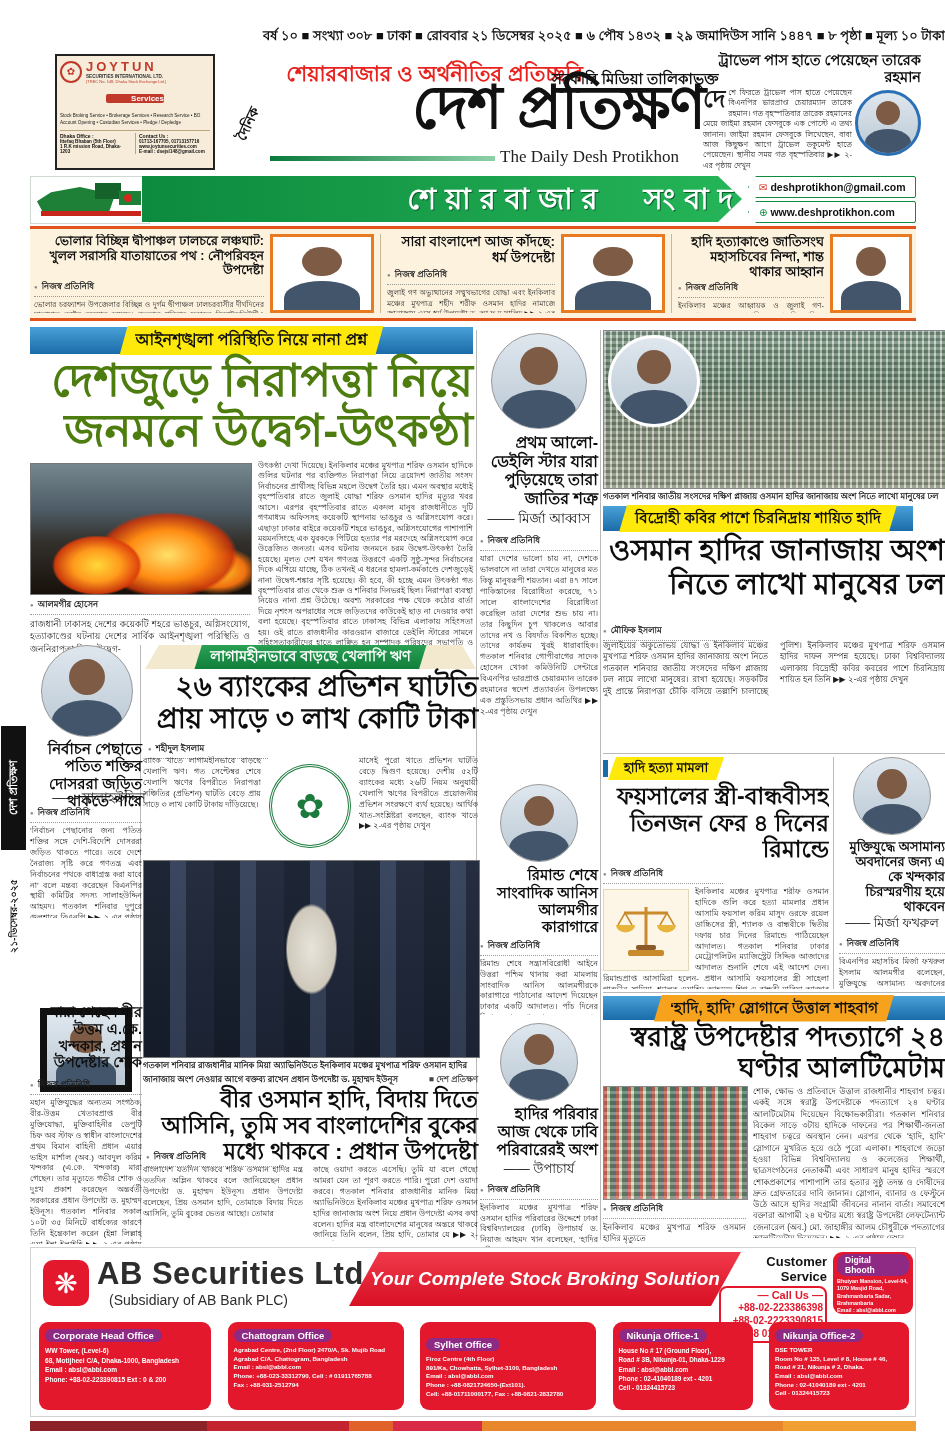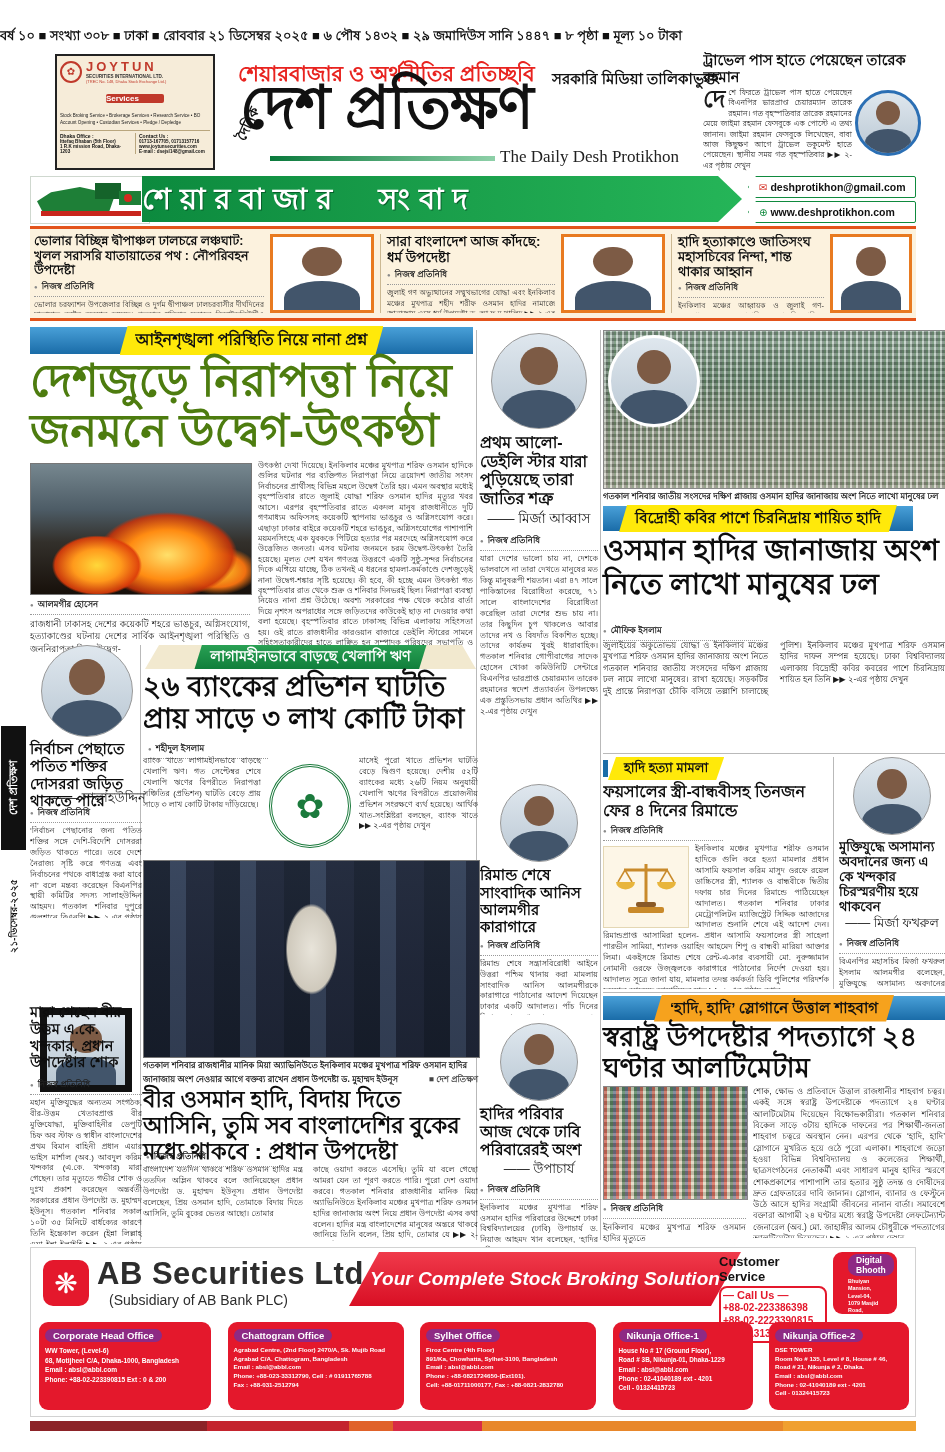--- a/index.html
+++ b/index.html
@@ -1,19 +1,19 @@
 <!DOCTYPE html>
 <html><head>
 <meta charset="utf-8">
 <style>
   html,body{margin:0;padding:0;background:#fff}
   #page{position:relative;width:945px;height:1452px;background:#fff;overflow:hidden;
         font-family:"Liberation Sans","DejaVu Sans",sans-serif;color:#111}
   .abs{position:absolute}
-  .ctr{text-align:left}
+  .ctr{text-align:right}
   .jtx{text-align:justify;line-height:1.38;color:#1c1c1c;overflow:hidden}
   .hb{font-weight:bold;color:#0d0d0d;line-height:1.16}
   .brow{display:flex;align-items:center;gap:4px;font-size:8.5px;font-weight:bold;color:#222;
         border-bottom:1px dotted #999;padding-bottom:2px;margin-bottom:3px}
   .brow::before{content:"●";font-size:6px;color:#8a8a8a}
   .attrib{font-weight:normal;text-align:center}
   .portrait{background:linear-gradient(#dfe7ee,#b9c7d3);position:relative;overflow:hidden}
   .portrait::before{content:"";position:absolute;width:40%;height:40%;border-radius:50%;
         background:#7d5b45;top:14%;left:30%}
   .portrait::after{content:"";position:absolute;width:78%;height:46%;border-radius:50% 50% 0 0;
@@ -205,21 +205,21 @@
   </div>
   <div class="abs jtx" style="left:603px;top:640px;width:342px;height:110px;font-size:8.3px;column-count:2;column-gap:12px">জুলাইয়ের অকুতোভয় যোদ্ধা ও ইনকিলাব মঞ্চের মুখপাত্র শরিফ ওসমান হাদির জানাজায় অংশ নিতে গতকাল শনিবার জাতীয় সংসদের দক্ষিণ প্লাজায় ঢল নামে লাখো মানুষের। রাখা হয়েছে। সড়কটির দুই প্রান্তে নিরাপত্তা চৌকি বসিয়ে তল্লাশি চালাচ্ছে পুলিশ। ইনকিলাব মঞ্চের মুখপাত্র শরিফ ওসমান হাদির দাফন সম্পন্ন হয়েছে। ঢাকা বিশ্ববিদ্যালয় এলাকায় বিদ্রোহী কবির কবরের পাশে চিরনিদ্রায় শায়িত হন তিনি ▶▶ ২-এর পৃষ্ঠায় দেখুন</div>
 
   <div class="abs hline" style="left:603px;top:753px;width:342px"></div>
 
   <div class="abs" style="left:603px;top:757px;width:226px;height:232px;overflow:hidden">
     <div style="display:flex;align-items:center;gap:0">
       <span style="width:5px;height:17px;background:#1a6ca8"></span>
       <span class="kpill yellow" style="font-size:13px">হাদি হত্যা মামলা</span>
     </div>
-    <div class="hb ctr" style="font-size:16px;margin-top:3px">ফয়সালের স্ত্রী-বান্ধবীসহ তিনজন ফের ৪ দিনের রিমান্ডে</div>
+    <div class="hb ctr" style="font-size:23px;margin-top:3px">ফয়সালের স্ত্রী-বান্ধবীসহ তিনজন ফের ৪ দিনের রিমান্ডে</div>
     <div class="brow" style="width:120px;margin-top:4px">
         <span>নিজস্ব প্রতিনিধি</span>
       </div>
     <div class="jtx" style="font-size:7.9px">
       <span style="float:left;width:84px;height:80px;margin:2px 6px 2px 0;background:#fdf6e7;border:1px solid #e4d7b4;display:flex;align-items:center;justify-content:center">
         <svg width="64" height="58" viewBox="0 0 64 58">
           <line x1="32" y1="6" x2="32" y2="44" stroke="#c98a2b" stroke-width="3"></line>
           <line x1="10" y1="12" x2="54" y2="12" stroke="#c98a2b" stroke-width="3"></line>
           <line x1="11" y1="12" x2="4" y2="24" stroke="#c98a2b" stroke-width="1.5"></line>
           <line x1="11" y1="12" x2="18" y2="24" stroke="#c98a2b" stroke-width="1.5"></line>
@@ -330,21 +330,21 @@
     </div>
     <div class="abs ctr" style="left:688px;top:6px;width:108px">
       <div style="font-size:13px;font-weight:bold">Customer Service</div>
       <div style="border:2px solid #e4182c;border-radius:8px;margin-top:2px;padding:1px 2px">
         <div style="color:#e4182c;font-weight:bold;font-size:11px">— Call Us —</div>
         <div class="smalltxt" style="color:#e4182c;font-weight:bold;font-size:10px;line-height:1.3">+88-02-223386398
 +88-02-2223390815
 +88 01313708040</div>
       </div>
     </div>
-    <div class="abs rbox" style="left:802px;top:4px;width:64px;height:62px;padding:2px 15px;box-sizing:border-box">
+    <div class="abs rbox" style="left:802px;top:4px;width:80px;height:62px;padding:2px 4px;box-sizing:border-box">
       <div class="ppill" style="font-size:8.5px">Digital Bhooth</div>
       <div class="smalltxt" style="font-size:5.4px;font-weight:bold;line-height:1.35;margin-top:1px">Bhuiyan Mansion, Level-04,
 1079 Masjid Road, Brahmanbaria Sadar,
 Brahmanbaria
 Email : absl@abbl.com
 Mobile : 01324415724</div>
     </div>
     <div class="abs" style="left:8px;top:74px;width:870px;display:flex;justify-content:space-between">
       <div class="rbox" style="width:172px;height:88px;padding:3px 6px;box-sizing:border-box">
         <div class="ppill" style="font-size:9.5px">Corporate Head Office</div>
@@ -354,21 +354,21 @@
 Phone: +88-02-223390815 Ext : 0 &amp; 200</div>
       </div>
       <div class="rbox" style="width:176px;height:88px;padding:3px 6px;box-sizing:border-box">
         <div class="ppill" style="font-size:9.5px">Chattogram Office</div>
         <div class="smalltxt" style="font-size:6.2px;font-weight:bold;line-height:1.4;margin-top:3px">Agrabad Centre, (2nd Floor) 2470/A, Sk. Mujib Road
 Agrabad C/A. Chattogram, Bangladesh
 Email : absl@abbl.com
 Phone: +88-023-33312790, Cell : # 01911765788
 Fax : +88-031-2512794</div>
       </div>
-      <div class="rbox" style="width:176px;height:88px;padding:3px 6px;box-sizing:border-box">
+      <div class="rbox" style="width:176px;height:88px;padding:12px 6px;box-sizing:border-box">
         <div class="ppill" style="font-size:9.5px">Sylhet Office</div>
         <div class="smalltxt" style="font-size:6.2px;font-weight:bold;line-height:1.4;margin-top:3px">Firoz Centre (4th Floor)
 891/Ka, Chowhatta, Sylhet-3100, Bangladesh
 Email : absl@abbl.com
 Phone : +88-0821724650-(Ext101).
 Cell: +88-01711000177, Fax : +88-0821-2832780</div>
       </div>
       <div class="rbox" style="width:140px;height:88px;padding:3px 6px;box-sizing:border-box">
         <div class="ppill" style="font-size:9.5px">Nikunja Office-1</div>
         <div class="smalltxt" style="font-size:6.4px;font-weight:bold;line-height:1.45;margin-top:3px">House No # 17 (Ground Floor),

